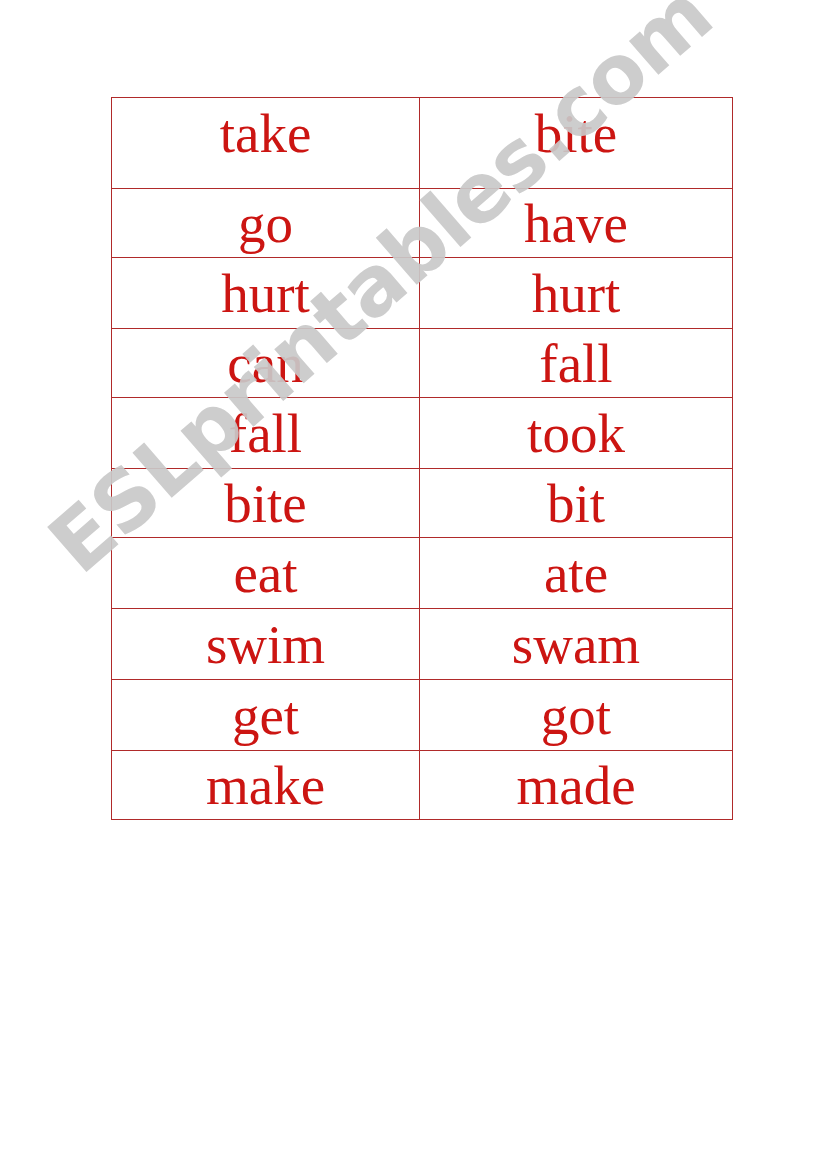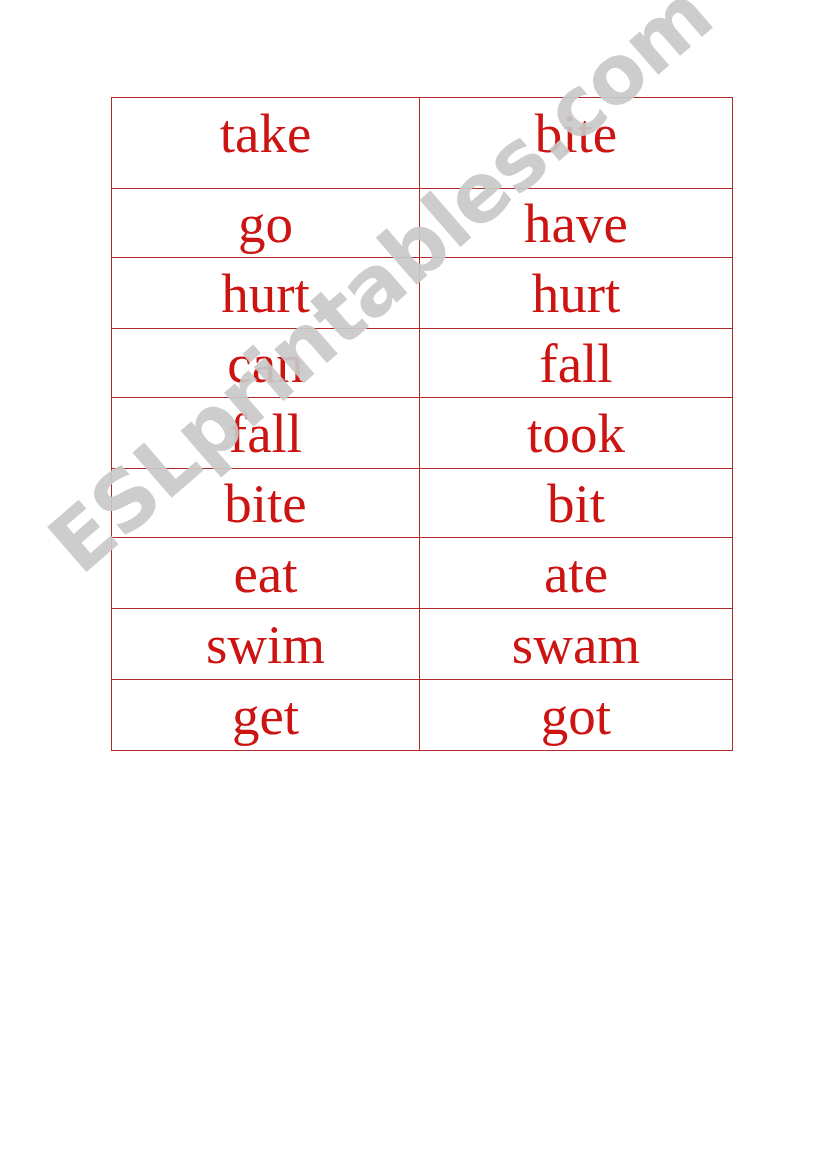--- a/index.html
+++ b/index.html
@@ -175,20 +175,28 @@
             </td>
           </tr>
           <tr class="row-mid">
             <td>
               <span class="cell-text">get</span>
             </td>
             <td>
               <span class="cell-text">got</span>
             </td>
           </tr>
+          <tr class="row-std">
+            <td>
+              <span class="cell-text">make</span>
+            </td>
+            <td>
+              <span class="cell-text">made</span>
+            </td>
+          </tr>
         </tbody>
     </table>
   </div>
 
   <div class="watermark-layer">
     <div class="watermark-text">ESLprintables.com</div>
   </div>
 
 </div>
 

